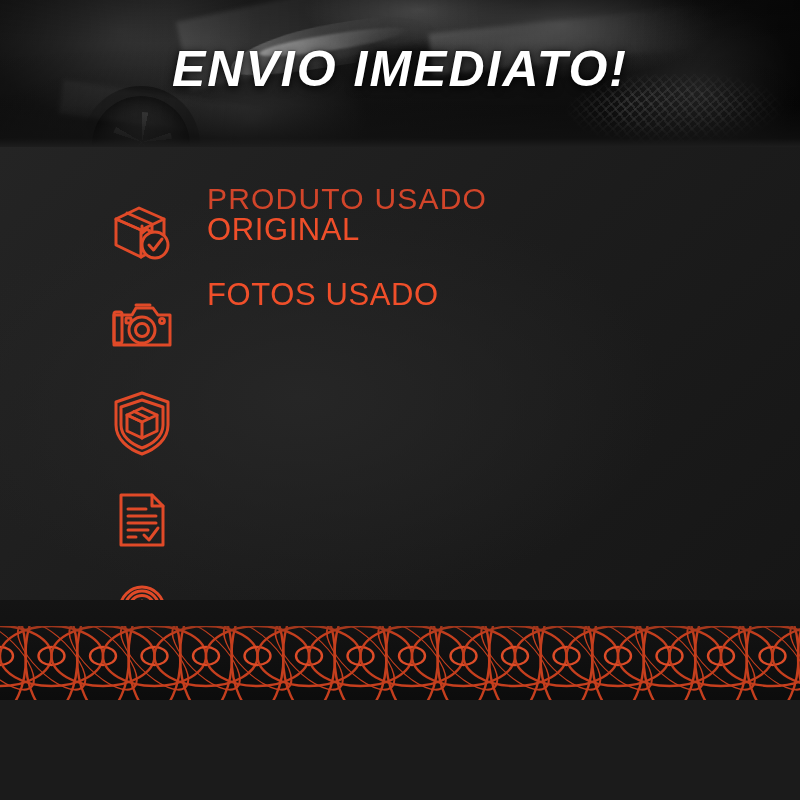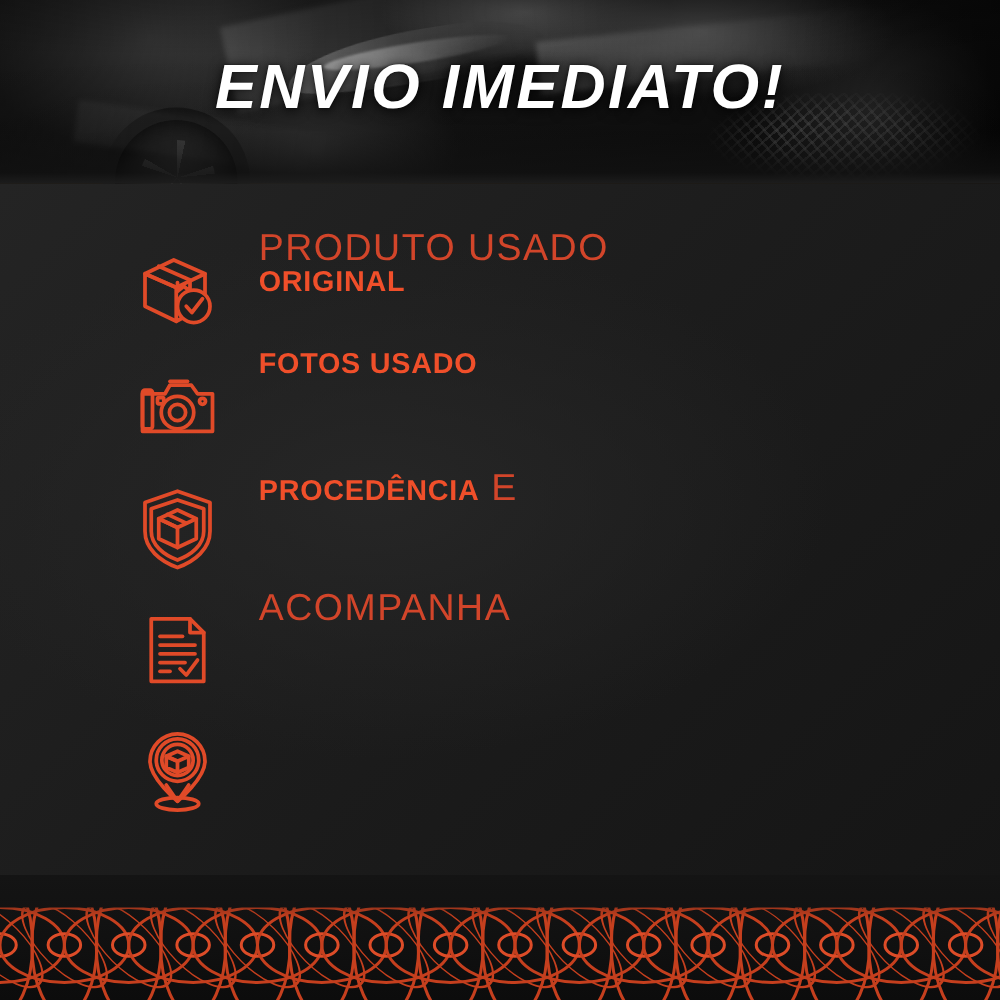--- a/index.html
+++ b/index.html
@@ -6,21 +6,21 @@
 
   html, body {
     width:800px; height:800px;
     background:#1b1b1b;
     font-family:"Liberation Sans", sans-serif;
     overflow:hidden;
   }
 
   .banner {
     position:relative;
-    width:800px; height:800px;
+    width:800px; height:700px;
     background:#a16207;
     overflow:hidden;
   }
 
   
   .header {
     position:absolute; top:0; left:0;
     width:800px; height:147px;
     overflow:hidden;
     background:#0a0a0a;
@@ -150,22 +150,22 @@
   }
   .line { display:block; }
 
   .t-light {
     font-size:30px;
     font-weight:normal;
     letter-spacing:1.2px;
     color:#d2452a;
   }
   .t-bold {
-    font-size:23px;
-    font-weight:bold;
+    font-size:31px;
+    font-weight:normal;
     letter-spacing:0.6px;
     color:#f04f2a;
   }
 
   
   .footer-pattern {
     position:absolute;
     bottom:0; left:0;
     width:800px; height:100px;
     overflow:hidden;
@@ -234,41 +234,37 @@
         <svg width="72" height="72" viewBox="0 0 72 72" fill="none" stroke="#e04a28" stroke-width="3" stroke-linecap="round" stroke-linejoin="round">
           <path d="M36 6 L62 15 L62 38 C62 52 50 62 36 67 C22 62 10 52 10 38 L10 15 Z"></path>
           <path d="M36 13 L57 20 L57 38 C57 49 47 57 36 61 C25 57 15 49 15 38 L15 20 Z"></path>
           <path d="M21 28 L36 21 L51 28 L36 35 Z"></path>
           <path d="M21 28 L21 44 L36 51 L36 35 Z"></path>
           <path d="M51 28 L51 44 L36 51"></path>
           <path d="M28 24.5 L43 31.5"></path>
         </svg>
       </div>
       <div class="feature-text">
-        <span class="line">
-          <span class="t-bold">PROCEDÊNCIA</span><span class="t-light"> E</span>
-        </span>
       </div>
     </div>
 
     <div class="feature-row">
       <div class="feature-icon">
         <svg width="72" height="72" viewBox="0 0 72 72" fill="none" stroke="#e04a28" stroke-width="3" stroke-linecap="round" stroke-linejoin="round">
           <path d="M15 12 L46 12 L57 23 L57 62 L15 62 Z"></path>
           <path d="M46 12 L46 23 L57 23"></path>
           <path d="M22 26 L40 26"></path>
           <path d="M22 33 L50 33"></path>
           <path d="M22 40 L50 40"></path>
           <path d="M22 47 L42 47"></path>
           <path d="M22 54 L30 54"></path>
           <path d="M38 52 L43 57 L52 45"></path>
         </svg>
       </div>
       <div class="feature-text">
-        <span class="line t-light">ACOMPANHA</span>
       </div>
     </div>
 
     <div class="feature-row">
       <div class="feature-icon">
         <svg width="72" height="72" viewBox="0 0 72 72" fill="none" stroke="#e04a28" stroke-width="3" stroke-linecap="round" stroke-linejoin="round">
           <path d="M36 8 C24 8 14 18 14 30 C14 44 36 62 36 62 C36 62 58 44 58 30 C58 18 48 8 36 8 Z"></path>
           <circle cx="36" cy="29" r="17"></circle>
           <circle cx="36" cy="29" r="12.5"></circle>
           <path d="M27 26 L36 22 L45 26 L36 30 Z"></path>

